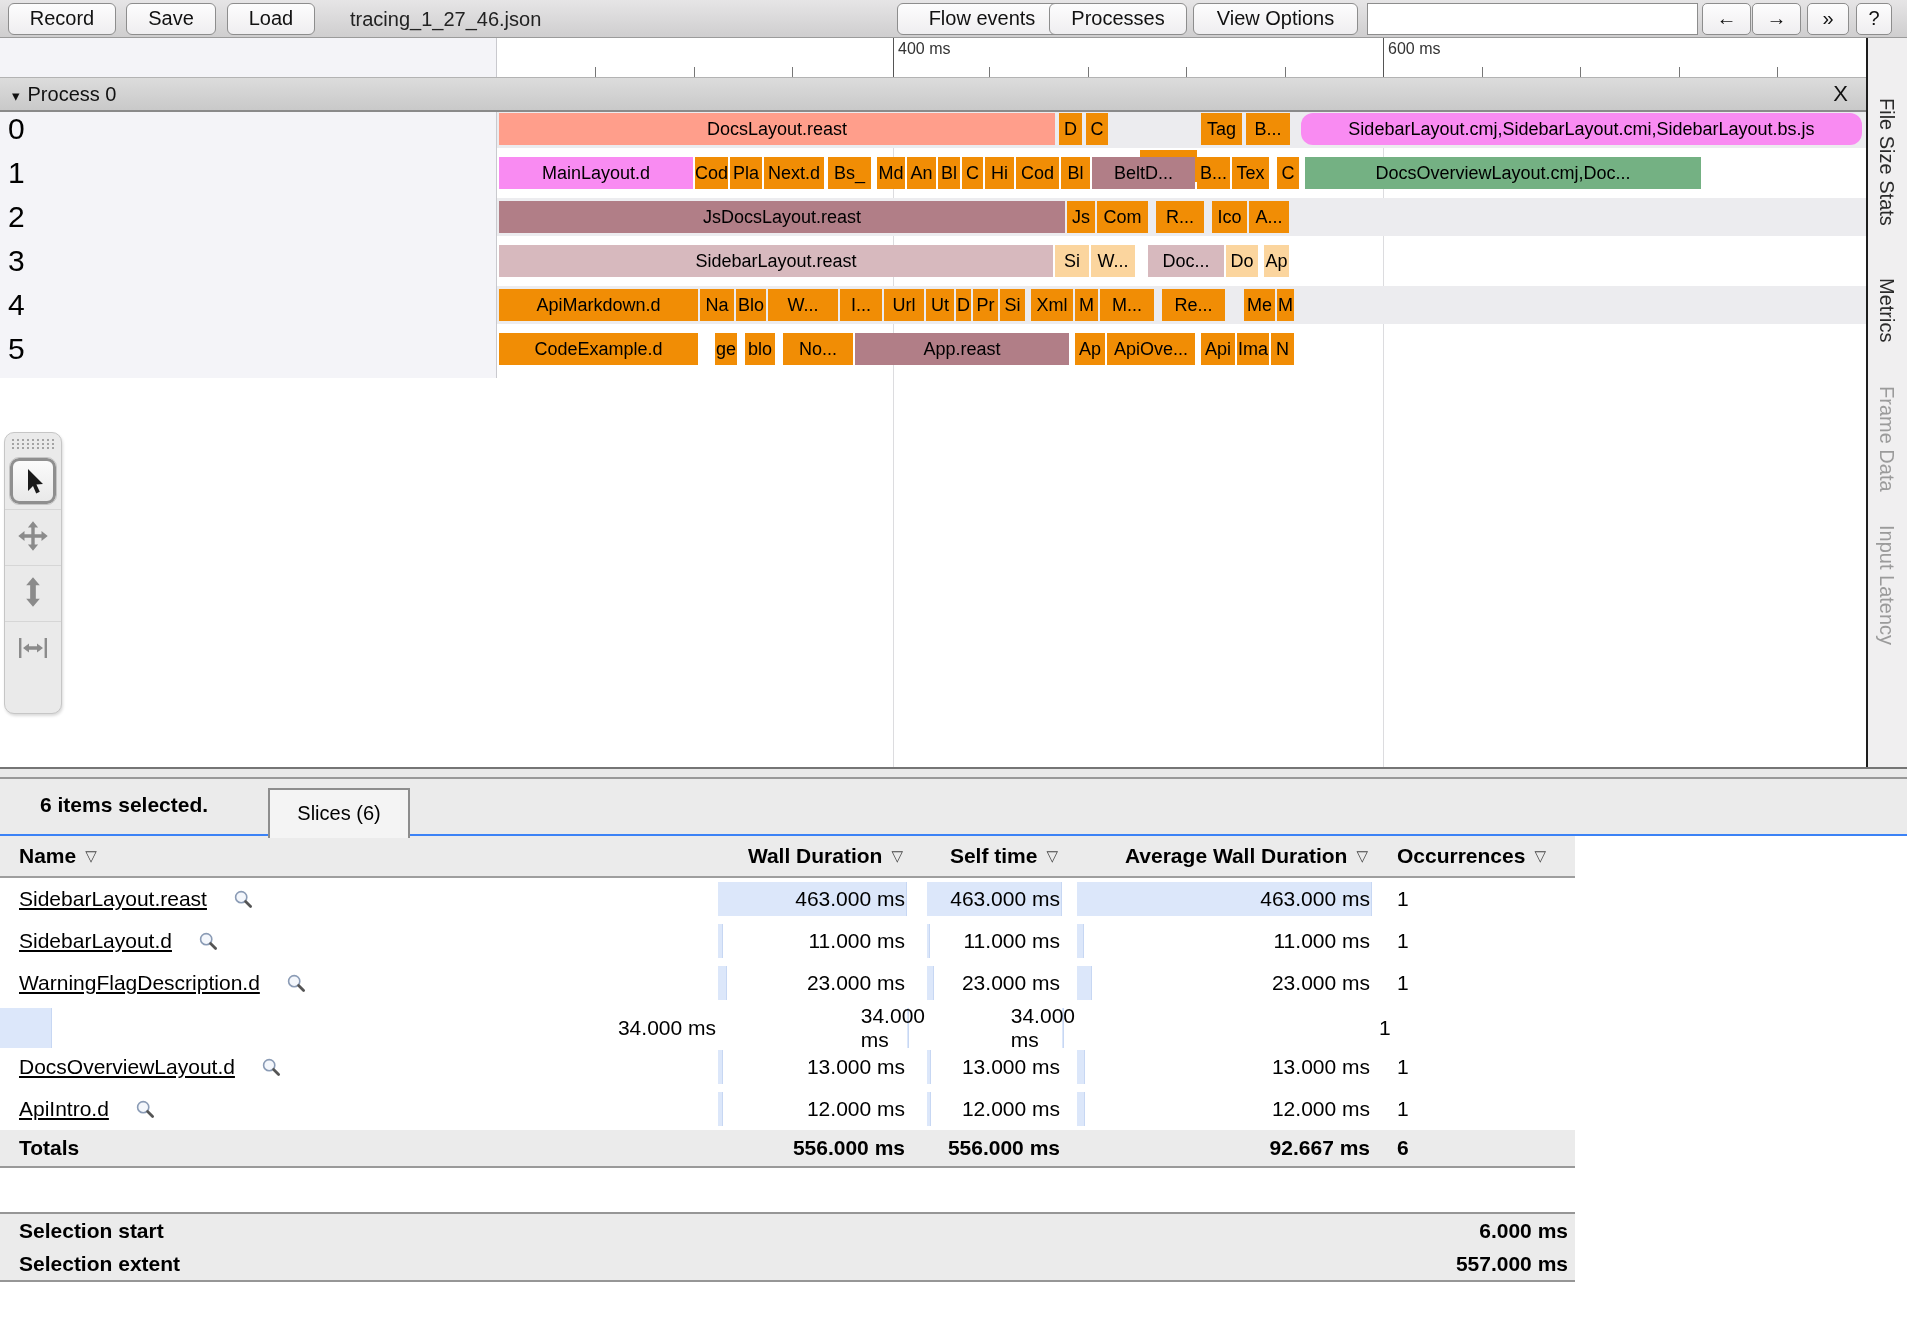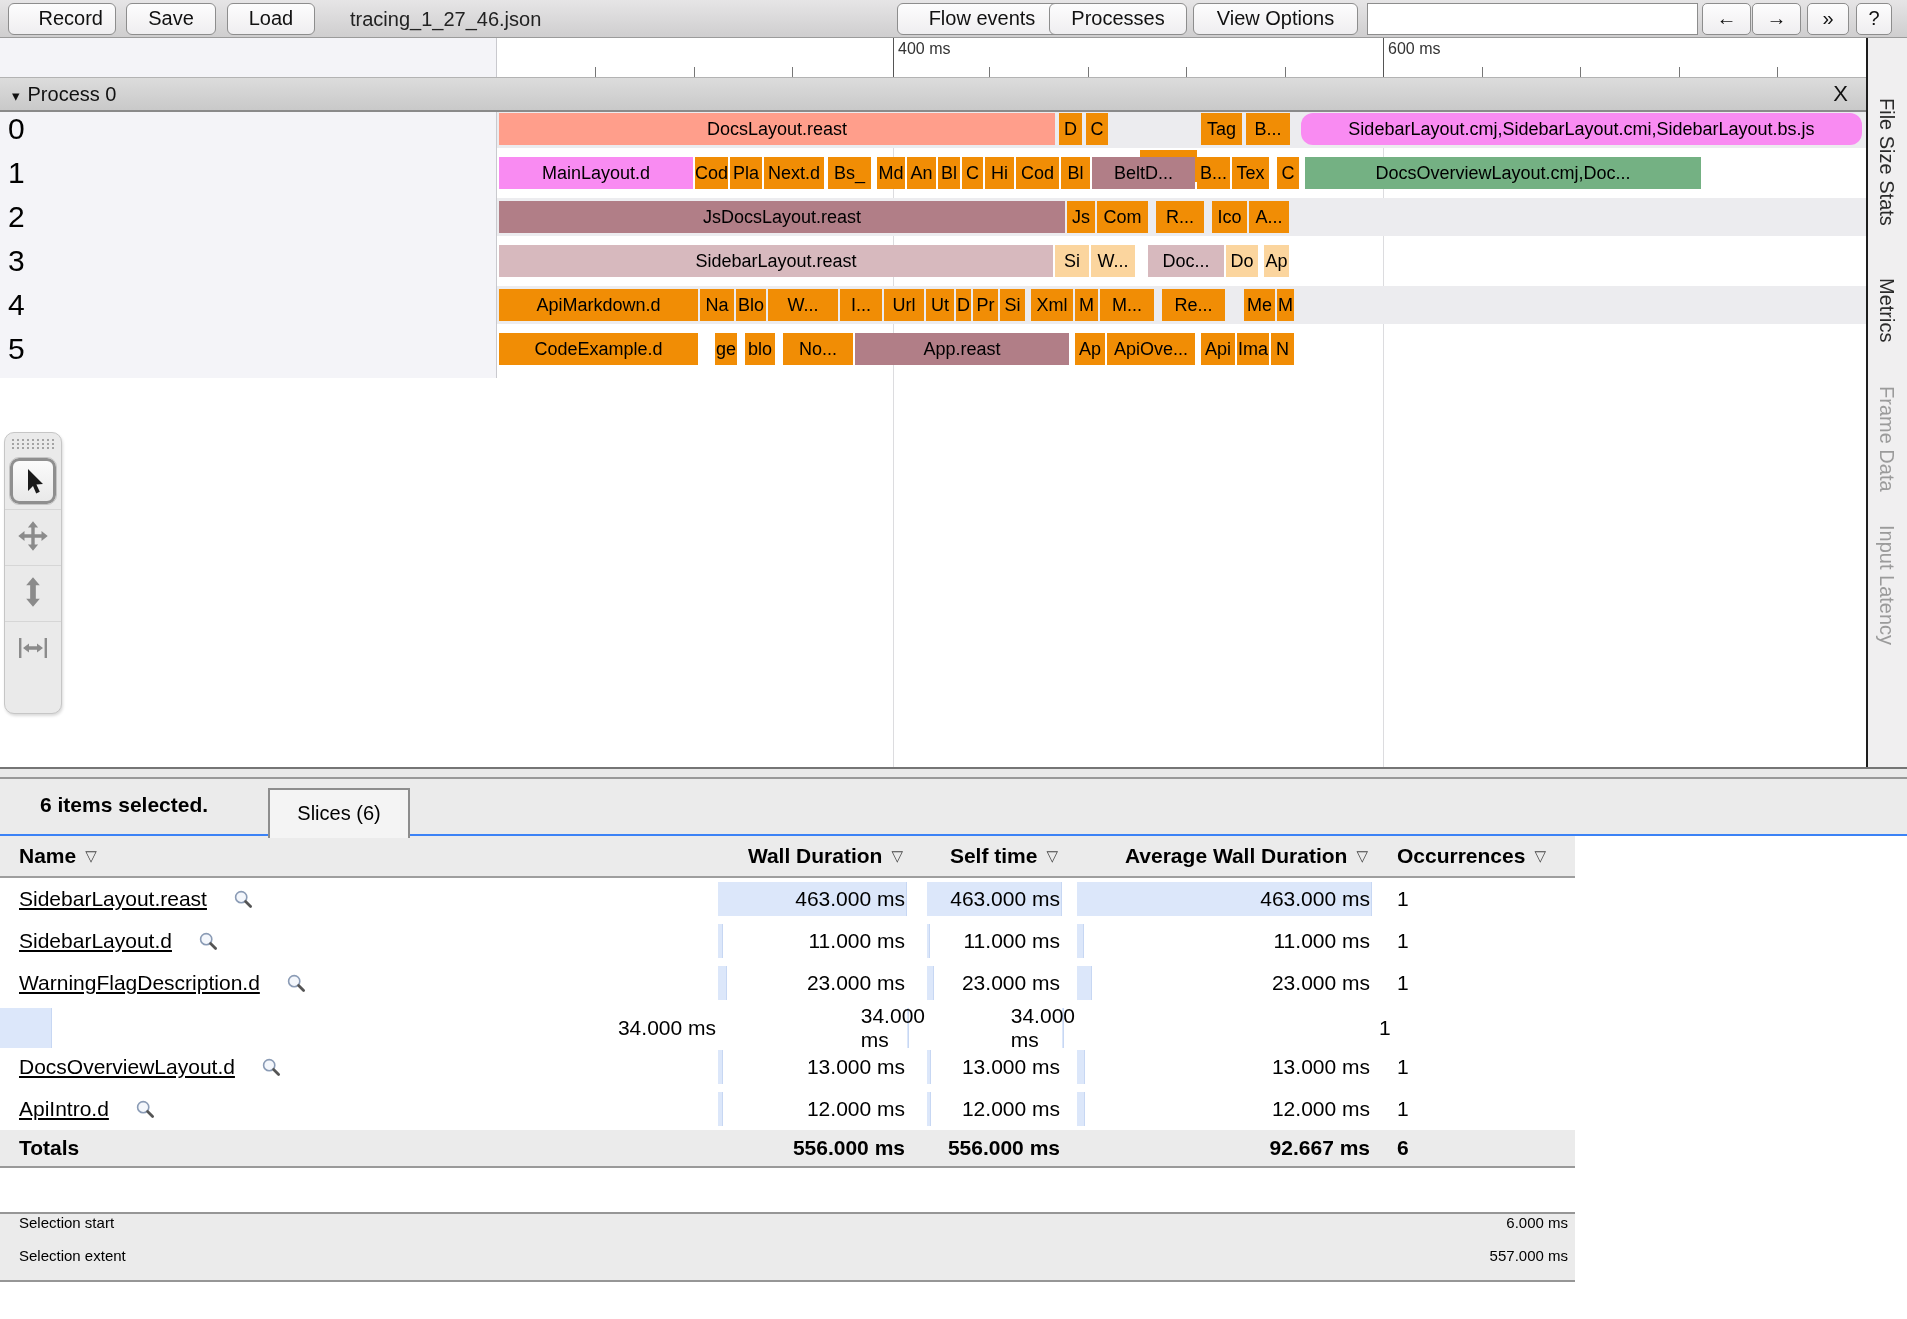--- a/index.html
+++ b/index.html
@@ -75,31 +75,31 @@
   .c-name { padding-left:19px; display:flex; align-items:center; }
   .slice-link { color:#000; text-decoration:underline; cursor:pointer; }
   .mag { margin-left:26px; display:inline-flex; }
   .cell { position:relative; height:100%; display:flex; align-items:center; }
   .c-num { justify-content:flex-end; padding-right:2px; }
   .c-occ { padding-left:7px; }
   .vbar { position:absolute; left:0; top:4px; bottom:4px; background:#dce7fa; border-right:1px solid #c7d7f3; z-index:0; min-width:2px; }
   .val { position:relative; z-index:1; }
   .totals-row { background:#ebebeb; font-weight:bold; height:38px; border-bottom:2px solid #999; font-size:21px; }
   .sel-band { margin-top:44px; width:1575px; background:#ebebeb; border-top:2px solid #969696; border-bottom:2px solid #969696; }
-  .sel-row { display:flex; height:33px; font-size:15px; font-weight:normal; }
+  .sel-row { display:flex; height:33px; align-items:center; font-size:21px; font-weight:bold; }
   .sel-label { padding-left:19px; flex:1; }
   .sel-val { padding-right:7px; }
 </style>
 </head>
 <body>
 
 <div id="app">
 
   <div class="toolbar">
-    <div class="tb-item btn" style="left:8px;  width:108px;text-align:right;">Record</div>
+    <div class="tb-item btn" style="left:8px;  width:108px;">Record</div>
     <div class="tb-item btn" style="left:126px;width:90px;">Save</div>
     <div class="tb-item btn" style="left:227px;width:88px;">Load</div>
     <div class="tb-item trace-title" style="left:350px;">tracing_1_27_46.json</div>
     <div class="tb-item btn" style="left:897px; width:170px;">Flow events</div>
     <div class="tb-item btn" style="left:1049px;width:138px;">Processes</div>
     <div class="tb-item btn" style="left:1193px;width:165px;">View Options</div>
     <input class="tb-item search-box" style="left: 1367px; width: 331px;" value="">
     <div class="tb-item btn sq" style="left:1702px;width:49px;">←</div>
     <div class="tb-item btn sq" style="left:1752px;width:49px;">→</div>
     <div class="tb-item btn sq" style="left:1807px;width:42px;">»</div>

